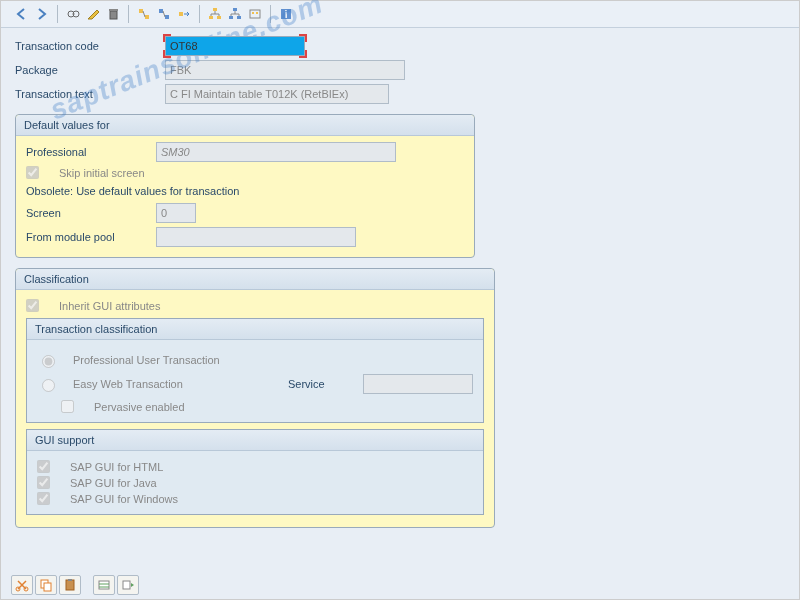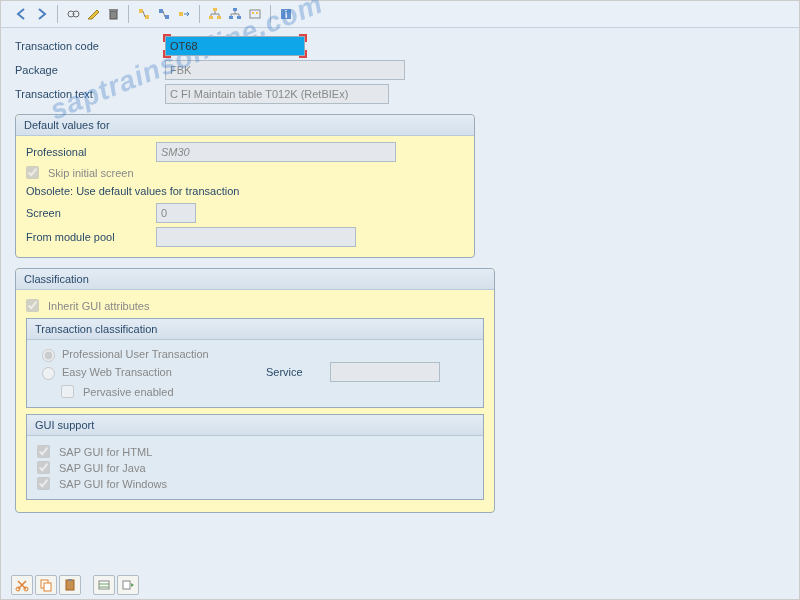--- a/index.html
+++ b/index.html
@@ -10,24 +10,24 @@
   .tb-sep { width: 1px; height: 18px; background: #b0bcc8; margin: 0 4px; }
   .content { padding: 8px 14px; }
   .row { display: flex; align-items: center; margin-bottom: 4px; }
   .label { width: 150px; color: #2a4a6a; }
   .input { background: #0ea5e9; border: 1px solid #9ab; padding: 2px 4px; height: 20px; color: #333; }
   .input-disabled { background: #e4e8ec; border: 1px solid #b0bcc8; color: #888; }
   .groupbox { border: 1px solid #9ab; border-radius: 4px; margin: 10px 0; background: #fef9c3; padding: 0; }
   .groupbox-title { padding: 4px 8px; color: #2a4a6a; border-bottom: 1px solid #b8c8d8; background: linear-gradient(#e4ecf4,#d4e0ec); border-radius: 4px 4px 0 0; }
   .groupbox-body { padding: 6px 10px; }
   .inner-group { border: 1px solid #9ab; border-radius: 0; margin: 6px 0; background: #e0eaf2; }
-  .chk { display: flex; align-items: center; gap: 9px; margin: 3px 0; }
+  .chk { display: flex; align-items: center; gap: 20px; margin: 3px 0; }
   .chk input { margin: 0; }
   .chk-disabled { color: #888; }
-  .radio { display: flex; align-items: center; gap: 4px; margin: 0 0; }
+  .radio { display: flex; align-items: center; gap: 15px; margin: 6px 0; }
   .bottom-toolbar { position: absolute; bottom: 4px; left: 10px; display: flex; gap: 2px; }
   .bottom-btn { width: 22px; height: 20px; border: 1px solid #b0bcc8; background: #f4f4f0; display: flex; align-items: center; justify-content: center; border-radius: 2px; cursor: pointer; }
   .watermark { position: absolute; top: 40px; left: 40px; font-size: 28px; color: rgba(70,130,200,0.35); transform: rotate(-22deg); font-weight: bold; pointer-events: none; font-style: italic; letter-spacing: 1px; }
   svg { display: block; }
   .sel-brackets { position: relative; display: inline-block; }
   .sel-brackets::before, .sel-brackets::after { content:''; position:absolute; width:6px; height:6px; border:2px solid #d44; }
   .sel-brackets::before { top:-2px; left:-2px; border-right:none; border-bottom:none; }
   .sel-brackets::after { bottom:-2px; right:-2px; border-left:none; border-top:none; }
   .sel-br2::before { top:-2px; right:-2px; left:auto; border-left:none; border-bottom:none; border-right:2px solid #d44; border-top:2px solid #d44;}
   .sel-br2::after { bottom:-2px; left:-2px; right:auto; border-right:none; border-top:none; border-left:2px solid #d44; border-bottom:2px solid #d44;}

